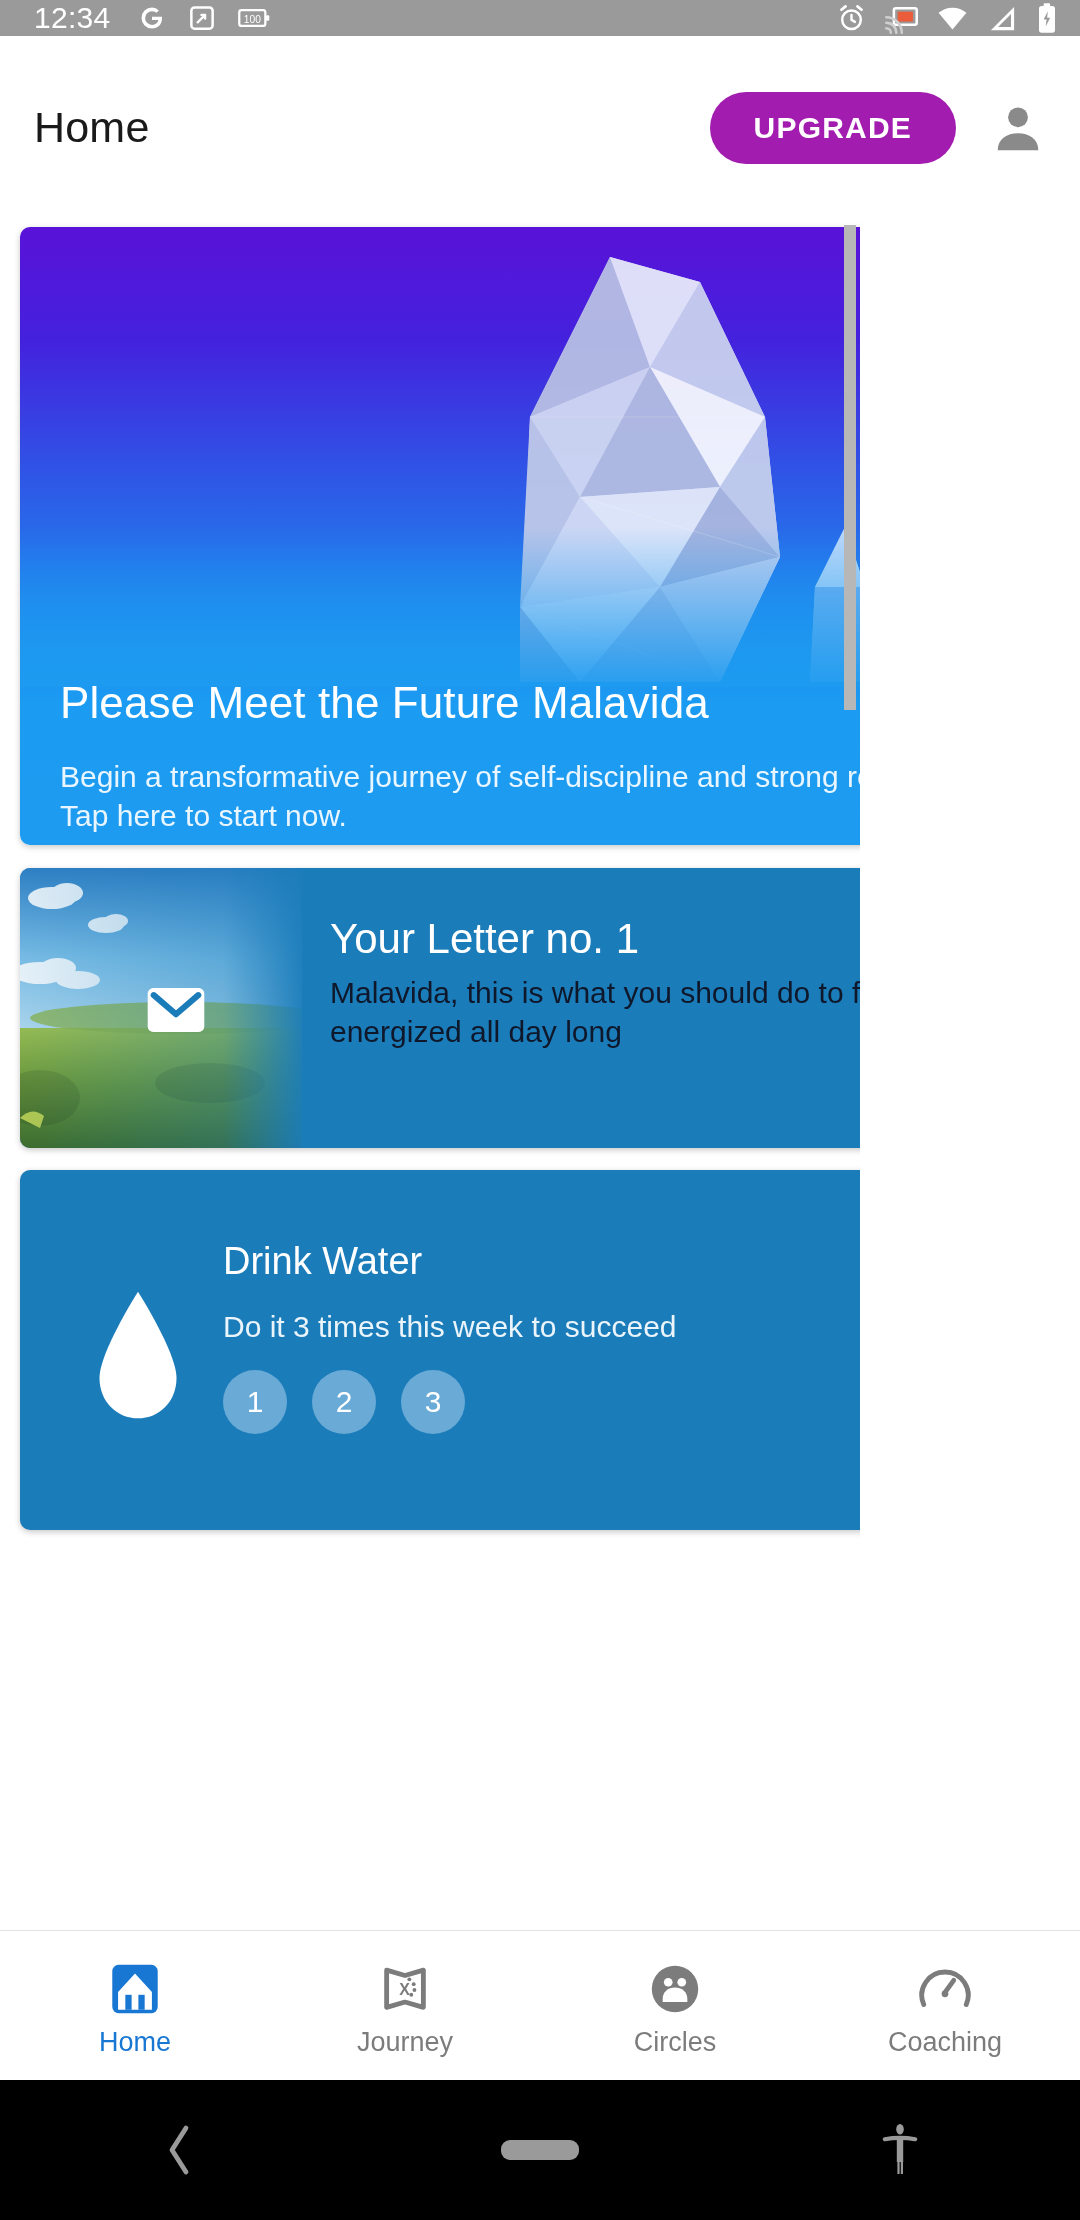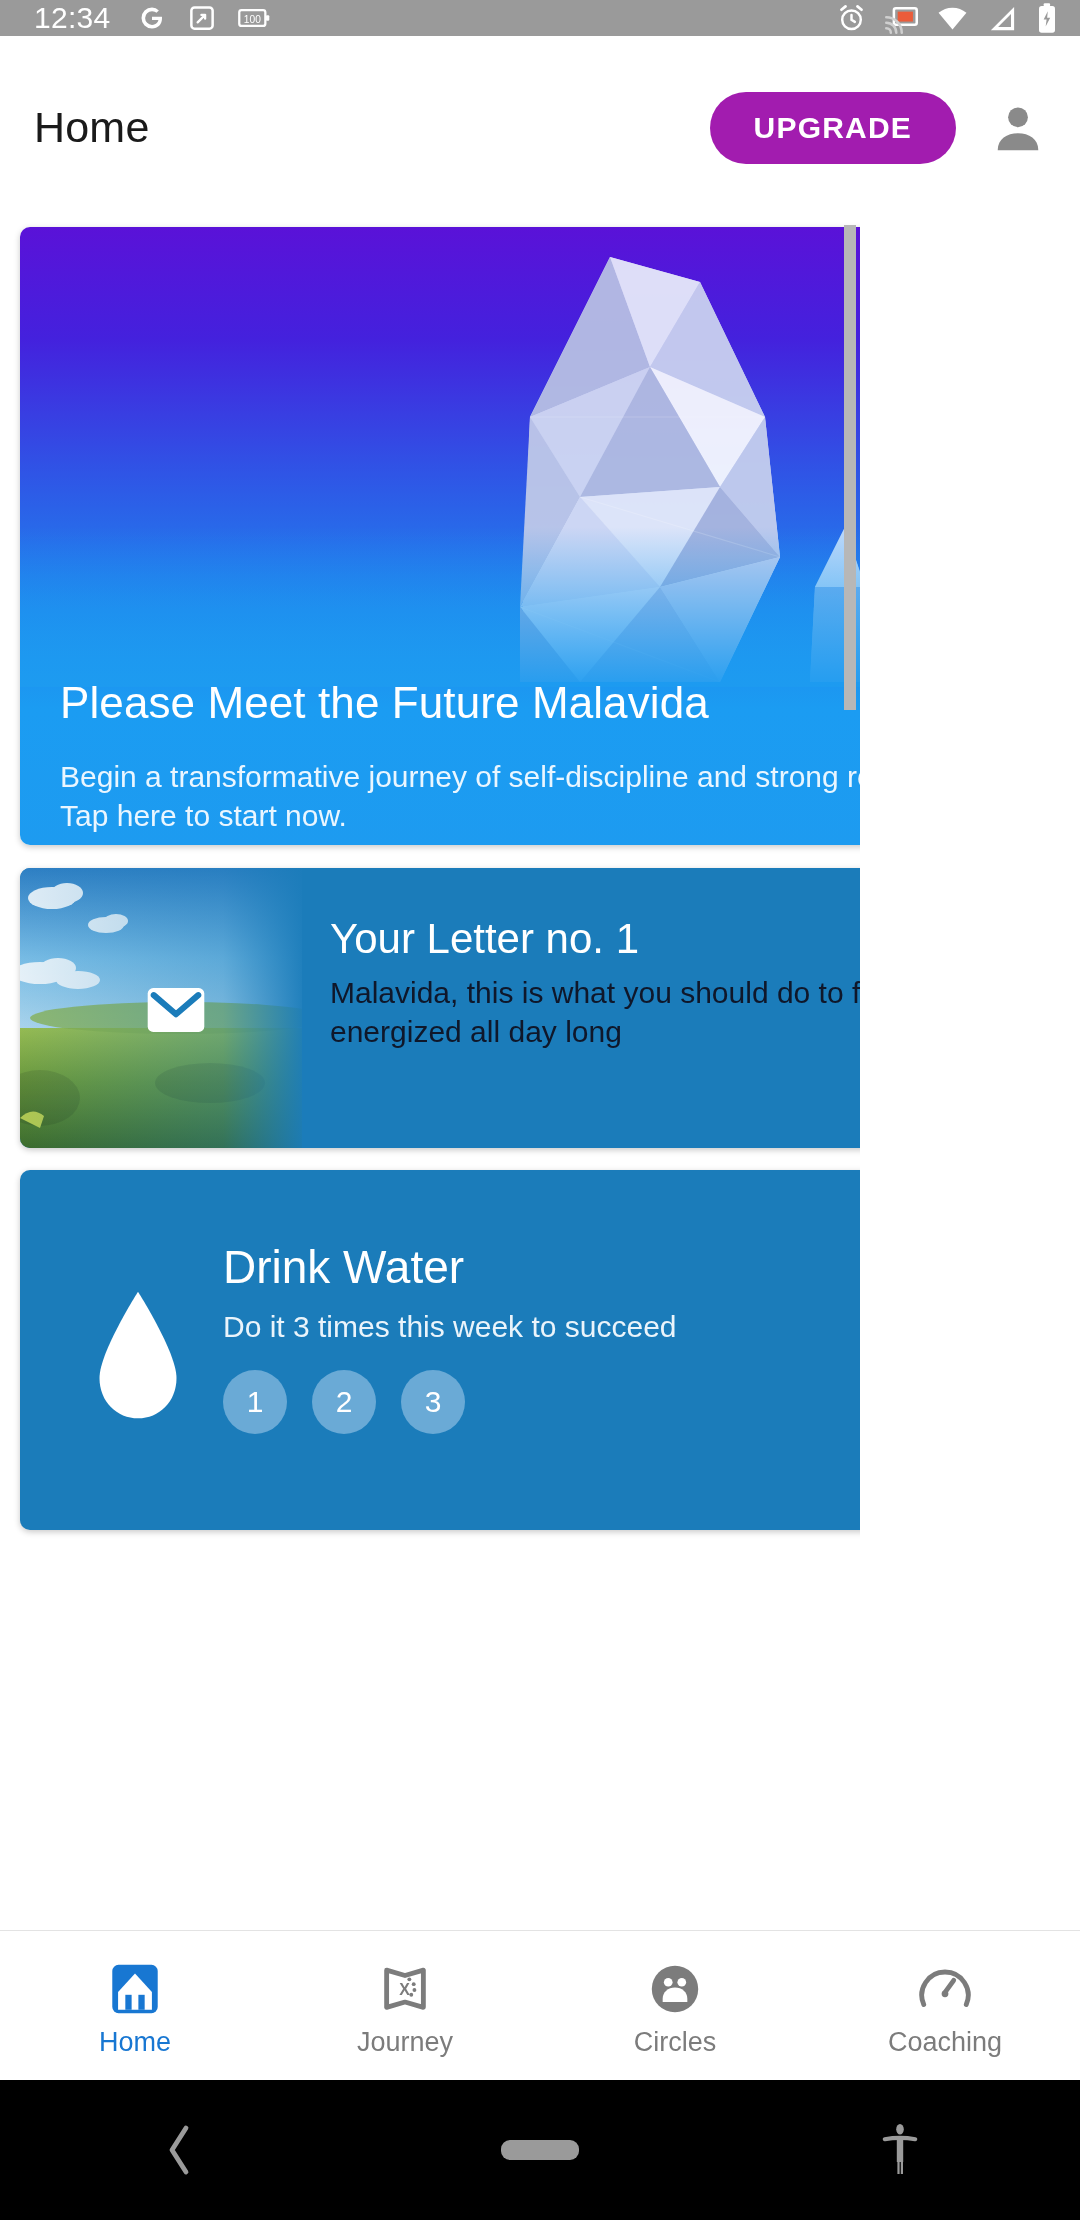--- a/index.html
+++ b/index.html
@@ -96,21 +96,21 @@
     position:absolute; left:20px; top:965px; width:1018px; height:360px;
     border-radius:10px; background:#1b7cba; overflow:hidden;
     box-shadow:0 2px 6px rgba(0,0,0,.22);
   }
   .habit-close {
     position:absolute; right:28px; top:28px; width:58px; height:58px;
     background:none; border:none; cursor:pointer; display:flex;
     align-items:center; justify-content:center;
   }
   .habit-drop { position:absolute; left:62px; top:120px; width:112px; height:132px; }
-  .habit-title { position:absolute; left:203px; top:70px; color:#ffffff; font-size:46px; font-weight:400; }
+  .habit-title { position:absolute; left:203px; top:70px; color:#ffffff; font-size:38px; font-weight:400; }
   .habit-sub { position:absolute; left:203px; top:140px; color:#eaf4fb; font-size:30px; }
   .habit-steps { position:absolute; left:203px; top:200px; display:flex; gap:25px; }
   .step-dot {
     width:64px; height:64px; border-radius:50%;
     background:#6aaad6; color:#ffffff; font-size:30px;
     display:flex; align-items:center; justify-content:center; cursor:pointer;
     border:none; font-family:"Liberation Sans", sans-serif;
   }
   .habit-fab {
     position:absolute; right:38px; bottom:30px; width:118px; height:118px;

